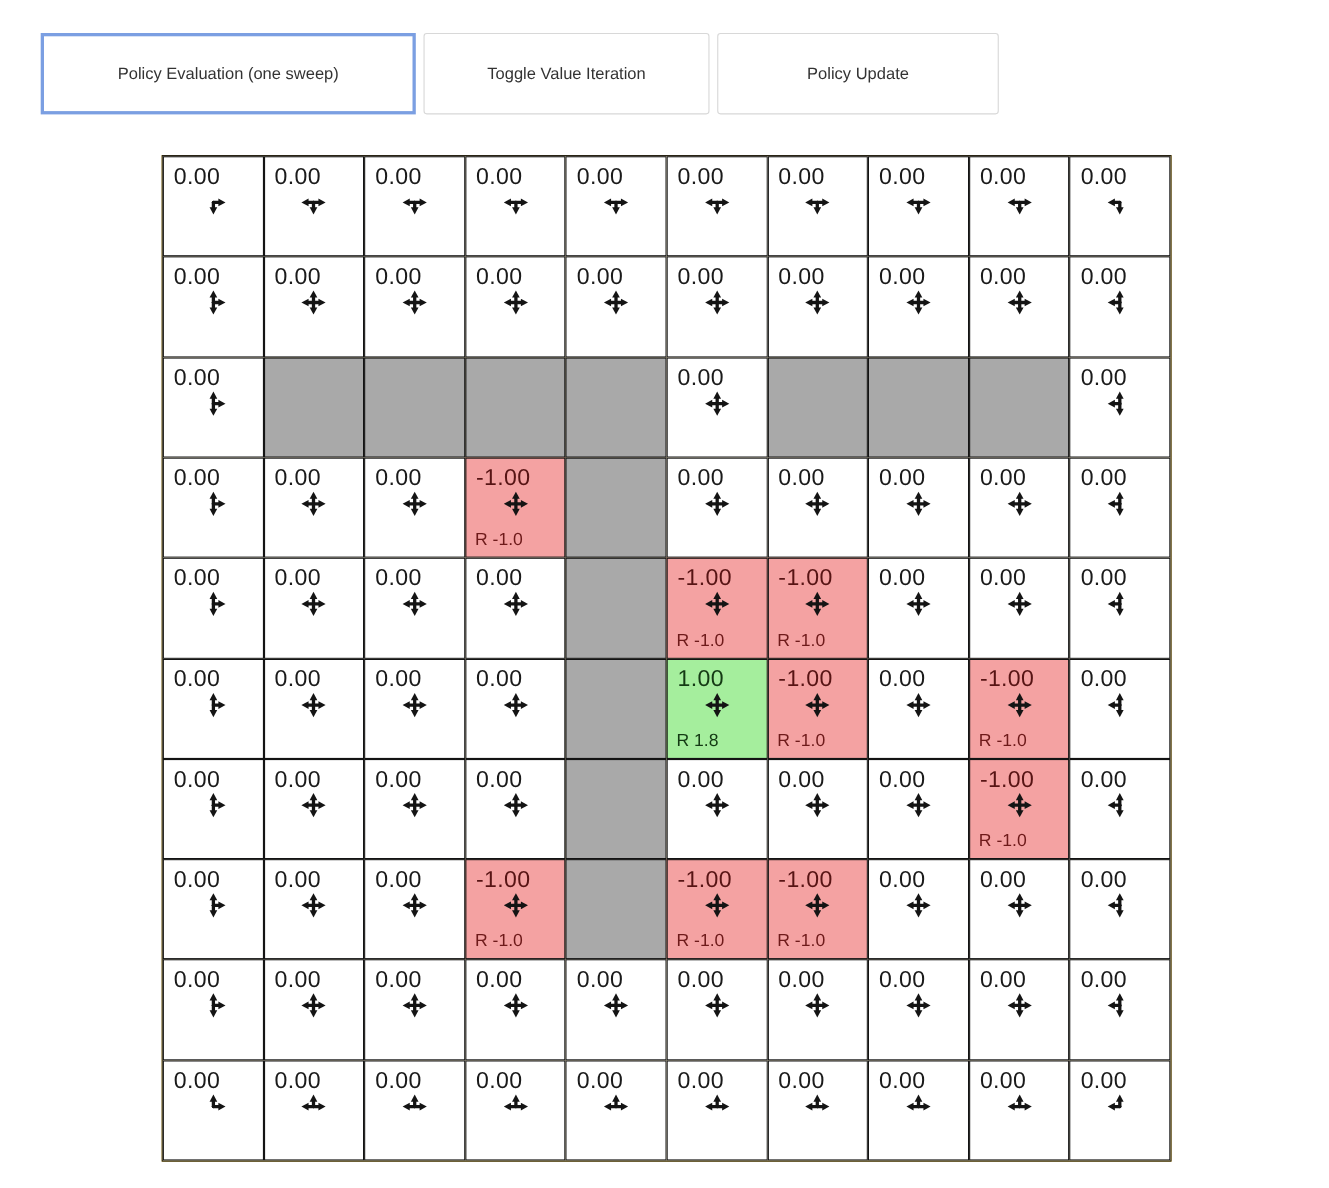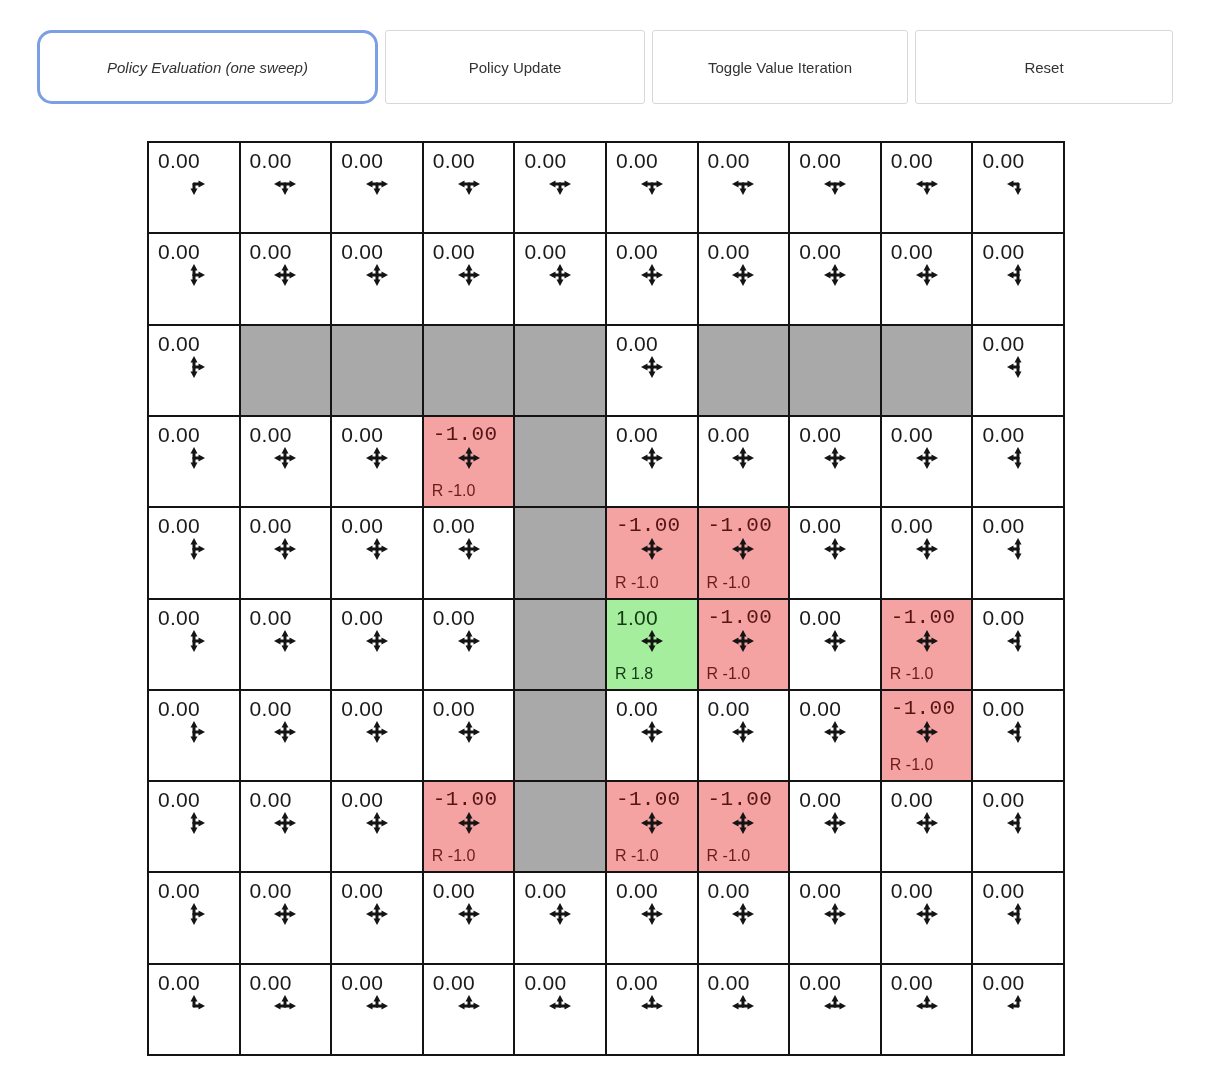--- a/index.html
+++ b/index.html
@@ -24,22 +24,21 @@
     font-family: "Liberation Sans", sans-serif;
     font-size: 15px;
     color: #333333;
     cursor: pointer;
     display: flex;
     align-items: center;
     justify-content: center;
   }
   .btn.active {
     border: 3px solid #7b9fe2;
-    border-radius: 15px;
-    font-style: italic;
+    border-radius: 0;
   }
   .btn:nth-child(1) { width: 341px; }
   .btn:nth-child(2) { width: 260px; }
   .btn:nth-child(3) { width: 256px; }
   .btn:nth-child(4) { width: 258px; }
 
   
   .grid {
     margin: 37px 0 0 147px;
     width: 918px;
@@ -60,21 +59,21 @@
   .cell.neg  { background: #f4a2a2; }
   .cell.pos  { background: #a5ee9d; }
 
   .val {
     position: absolute;
     top: 6px; left: 9px;
     font-size: 21px;
     color: #1a1a1a;
     letter-spacing: 0.3px;
   }
-  .cell.neg .val { color: #571414; font-family: Liberation Mono, monospace; }
+  .cell.neg .val { color: #571414; }
   .cell.pos .val { color: #143a14; }
 
   .arrow {
     position: absolute;
     top: 26px; left: 0; right: 0;
     display: flex;
     justify-content: center;
   }
   .arrow svg { display: block; }
 
@@ -85,23 +84,22 @@
     color: #1a1a1a;
   }
   .cell.neg .reward { color: #6e1a1a; }
   .cell.pos .reward { color: #143a14; }
 </style>
 </head>
 <body>
 
 <div class="toolbar">
   <button class="btn active">Policy Evaluation (one sweep)</button>
+  <button class="btn">Toggle Value Iteration</button>
   <button class="btn">Policy Update</button>
-  <button class="btn">Toggle Value Iteration</button>
-  <button class="btn">Reset</button>
 </div>
 
 <div class="grid" id="grid">
     <div class="cell">
       <span class="val">0.00</span>
       <span class="arrow">
         <svg width="30" height="30" viewBox="0 0 30 30" xmlns="http://www.w3.org/2000/svg">
           <line x1="15" y1="15" x2="15" y2="20" stroke="#141414" stroke-width="3" stroke-linecap="round"></line>
           <polygon points="11.5,19.5 18.5,19.5 15,26" fill="#141414"></polygon>
           <line x1="15" y1="15" x2="20" y2="15" stroke="#141414" stroke-width="3" stroke-linecap="round"></line>

